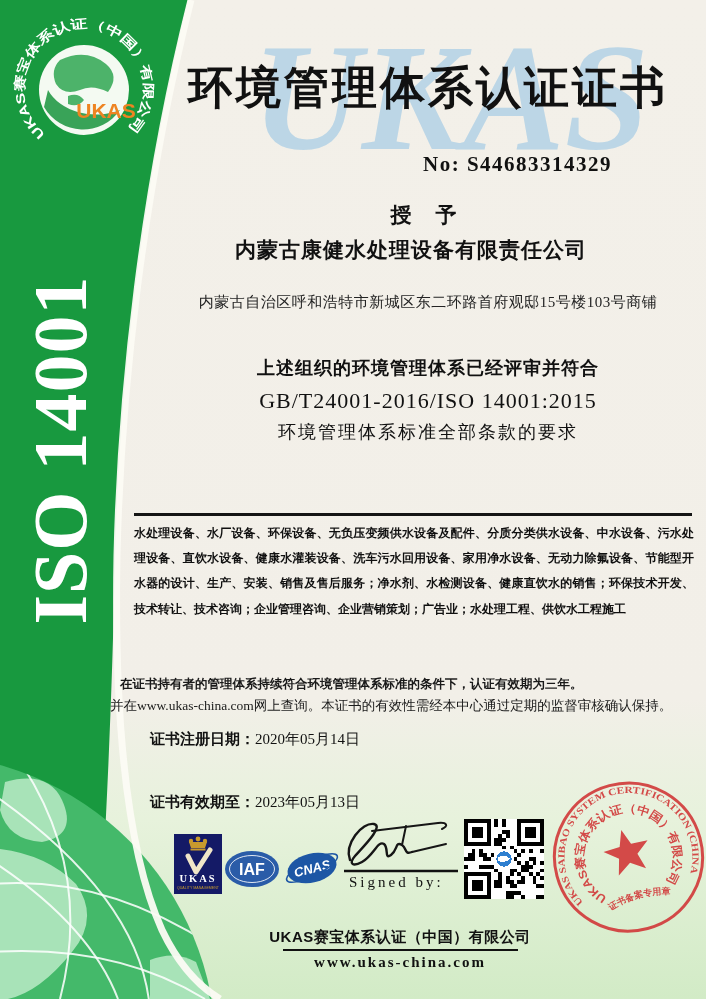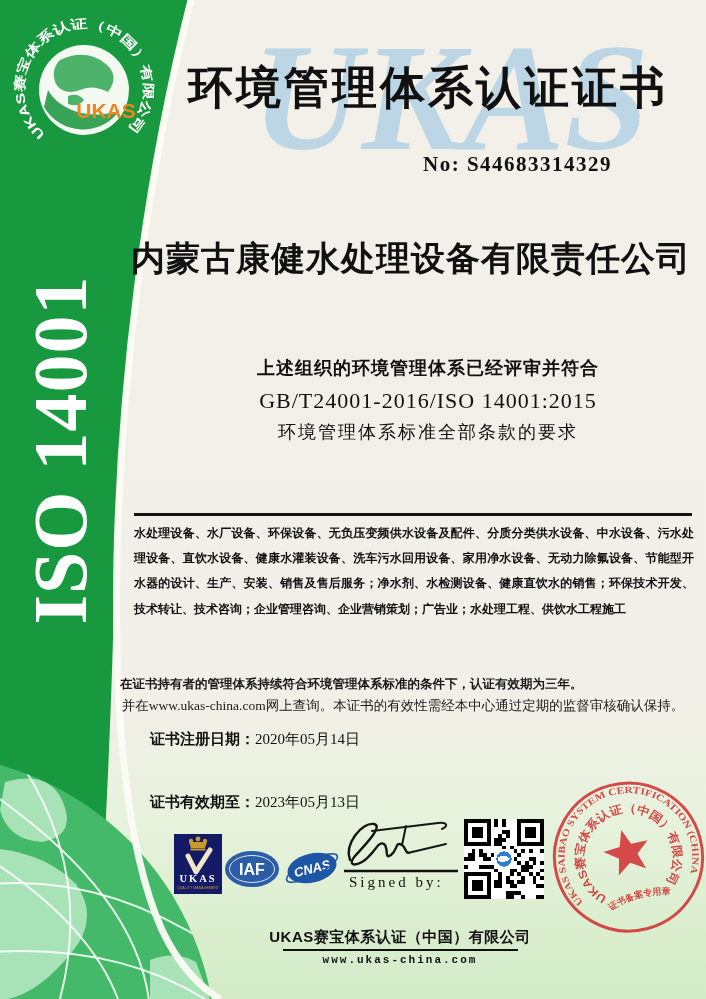--- a/index.html
+++ b/index.html
@@ -27,46 +27,46 @@
   .content{z-index:3;}
   .title{
     left:150px;top:58px;width:556px;text-align:center;z-index:3;
     font-size:45px;font-weight:bold;letter-spacing:3px;white-space:nowrap;
   }
   .cert-no{left:423px;top:152px;z-index:3;font-size:21px;font-weight:bold;letter-spacing:1.5px;}
   .awarded{left:150px;top:201px;width:556px;text-align:center;z-index:3;
     font-size:21px;font-weight:bold;letter-spacing:9px;
     font-family:"Liberation Sans",sans-serif;}
   .company{left:116px;top:236px;width:590px;text-align:center;z-index:3;
-    font-size:34px;font-weight:bold;letter-spacing:1px;white-space:nowrap;}
+    font-size:21px;font-weight:bold;letter-spacing:1px;white-space:nowrap;}
   .address{left:150px;top:293px;width:556px;text-align:center;z-index:3;
     font-size:15px;letter-spacing:.5px;color:#232323;}
   .stmt1{left:150px;top:356px;width:556px;text-align:center;
     font-family:"Liberation Sans",sans-serif;font-weight:bold;font-size:18px;letter-spacing:1px;}
   .stmt-std{left:150px;top:388px;width:556px;text-align:center;
     font-size:22px;letter-spacing:1px;}
   .stmt2{left:150px;top:420px;width:556px;text-align:center;
     font-size:18px;letter-spacing:2px;}
   .scope-title{left:150px;top:472px;width:556px;text-align:center;
     font-size:22px;font-weight:bold;letter-spacing:5px;}
   .scope-rule{left:134px;top:513px;width:558px;height:3px;background:#151515;}
   .scope-body{left:134px;top:521px;width:560px;
     font-family:"Liberation Sans",sans-serif;font-weight:bold;
     font-size:12px;line-height:25.2px;text-align:justify;color:#101010;}
   .note1{left:120px;top:676px;width:566px;
     font-family:Liberation Mono, monospace;font-weight:bold;font-size:12.5px;color:#1a1a1a;}
-  .note2{left:110px;top:697px;width:586px;text-align:center;font-size:13.5px;color:#1a1a1a;}
+  .note2{left:110px;top:697px;width:586px;font-size:13.5px;color:#1a1a1a;}
   .dates{left:150px;top:730px;width:540px;display:flex;justify-content:center;gap:44px;font-size:15px;white-space:nowrap;flex-direction:column;}
   .dates .lbl{font-family:"Liberation Sans",sans-serif;font-weight:bold;}
   .dates .val{font-family:"Liberation Serif",serif;}
   .signed-by{left:349px;top:874px;font-size:15px;letter-spacing:3px;}
   .footer-block{left:150px;top:928px;width:500px;text-align:center;z-index:4;}
   .footer-co{font-family:"Liberation Sans",sans-serif;font-weight:bold;font-size:15px;letter-spacing:.5px;}
   .footer-rule{width:235px;height:2px;background:#111;margin:2px auto 3px auto;}
-  .footer-site{font-family:Liberation Mono, monospace;font-weight:bold;font-size:11px;letter-spacing:2px;}
+  .footer-site{font-family:Liberation Serif, serif;font-weight:bold;font-size:15px;letter-spacing:2px;}
   svg text{user-select:none;}
 </style>
 </head>
 <body>
 
 <div class="cert">
 
   <svg class="abs bg-layer" width="280" height="999" viewBox="0 0 280 999" aria-hidden="true">
     <defs>
       <clipPath id="globeClip">
@@ -111,21 +111,23 @@
     <div class="iso-vert">ISO 14001</div>
   </div>
 
   <div class="abs watermark">UKAS</div>
 
   <div class="abs title content">环境管理体系认证证书</div>
   <div class="abs cert-no content">
     <span>No:</span>
     <span>S44683314329</span>
   </div>
+  <div class="abs awarded content">授 予</div>
   <div class="abs company content">内蒙古康健水处理设备有限责任公司</div>
+  <div class="abs address content">内蒙古自治区呼和浩特市新城区东二环路首府观邸15号楼103号商铺</div>
 
   <div class="abs stmt1 content">上述组织的环境管理体系已经评审并符合</div>
   <div class="abs stmt-std content">GB/T24001-2016/ISO 14001:2015</div>
   <div class="abs stmt2 content">环境管理体系标准全部条款的要求</div>
 
   <div class="abs scope-rule content"></div>
   <div class="abs scope-body content">水处理设备、水厂设备、环保设备、无负压变频供水设备及配件、分质分类供水设备、中水设备、污水处理设备、直饮水设备、健康水灌装设备、洗车污水回用设备、家用净水设备、无动力除氟设备、节能型开水器的设计、生产、安装、销售及售后服务；净水剂、水检测设备、健康直饮水的销售；环保技术开发、技术转让、技术咨询；企业管理咨询、企业营销策划；广告业；水处理工程、供饮水工程施工</div>
 
   <div class="abs note1 content">在证书持有者的管理体系持续符合环境管理体系标准的条件下，认证有效期为三年。</div>
   <div class="abs note2 content">并在www.ukas-china.com网上查询。本证书的有效性需经本中心通过定期的监督审核确认保持。</div>

